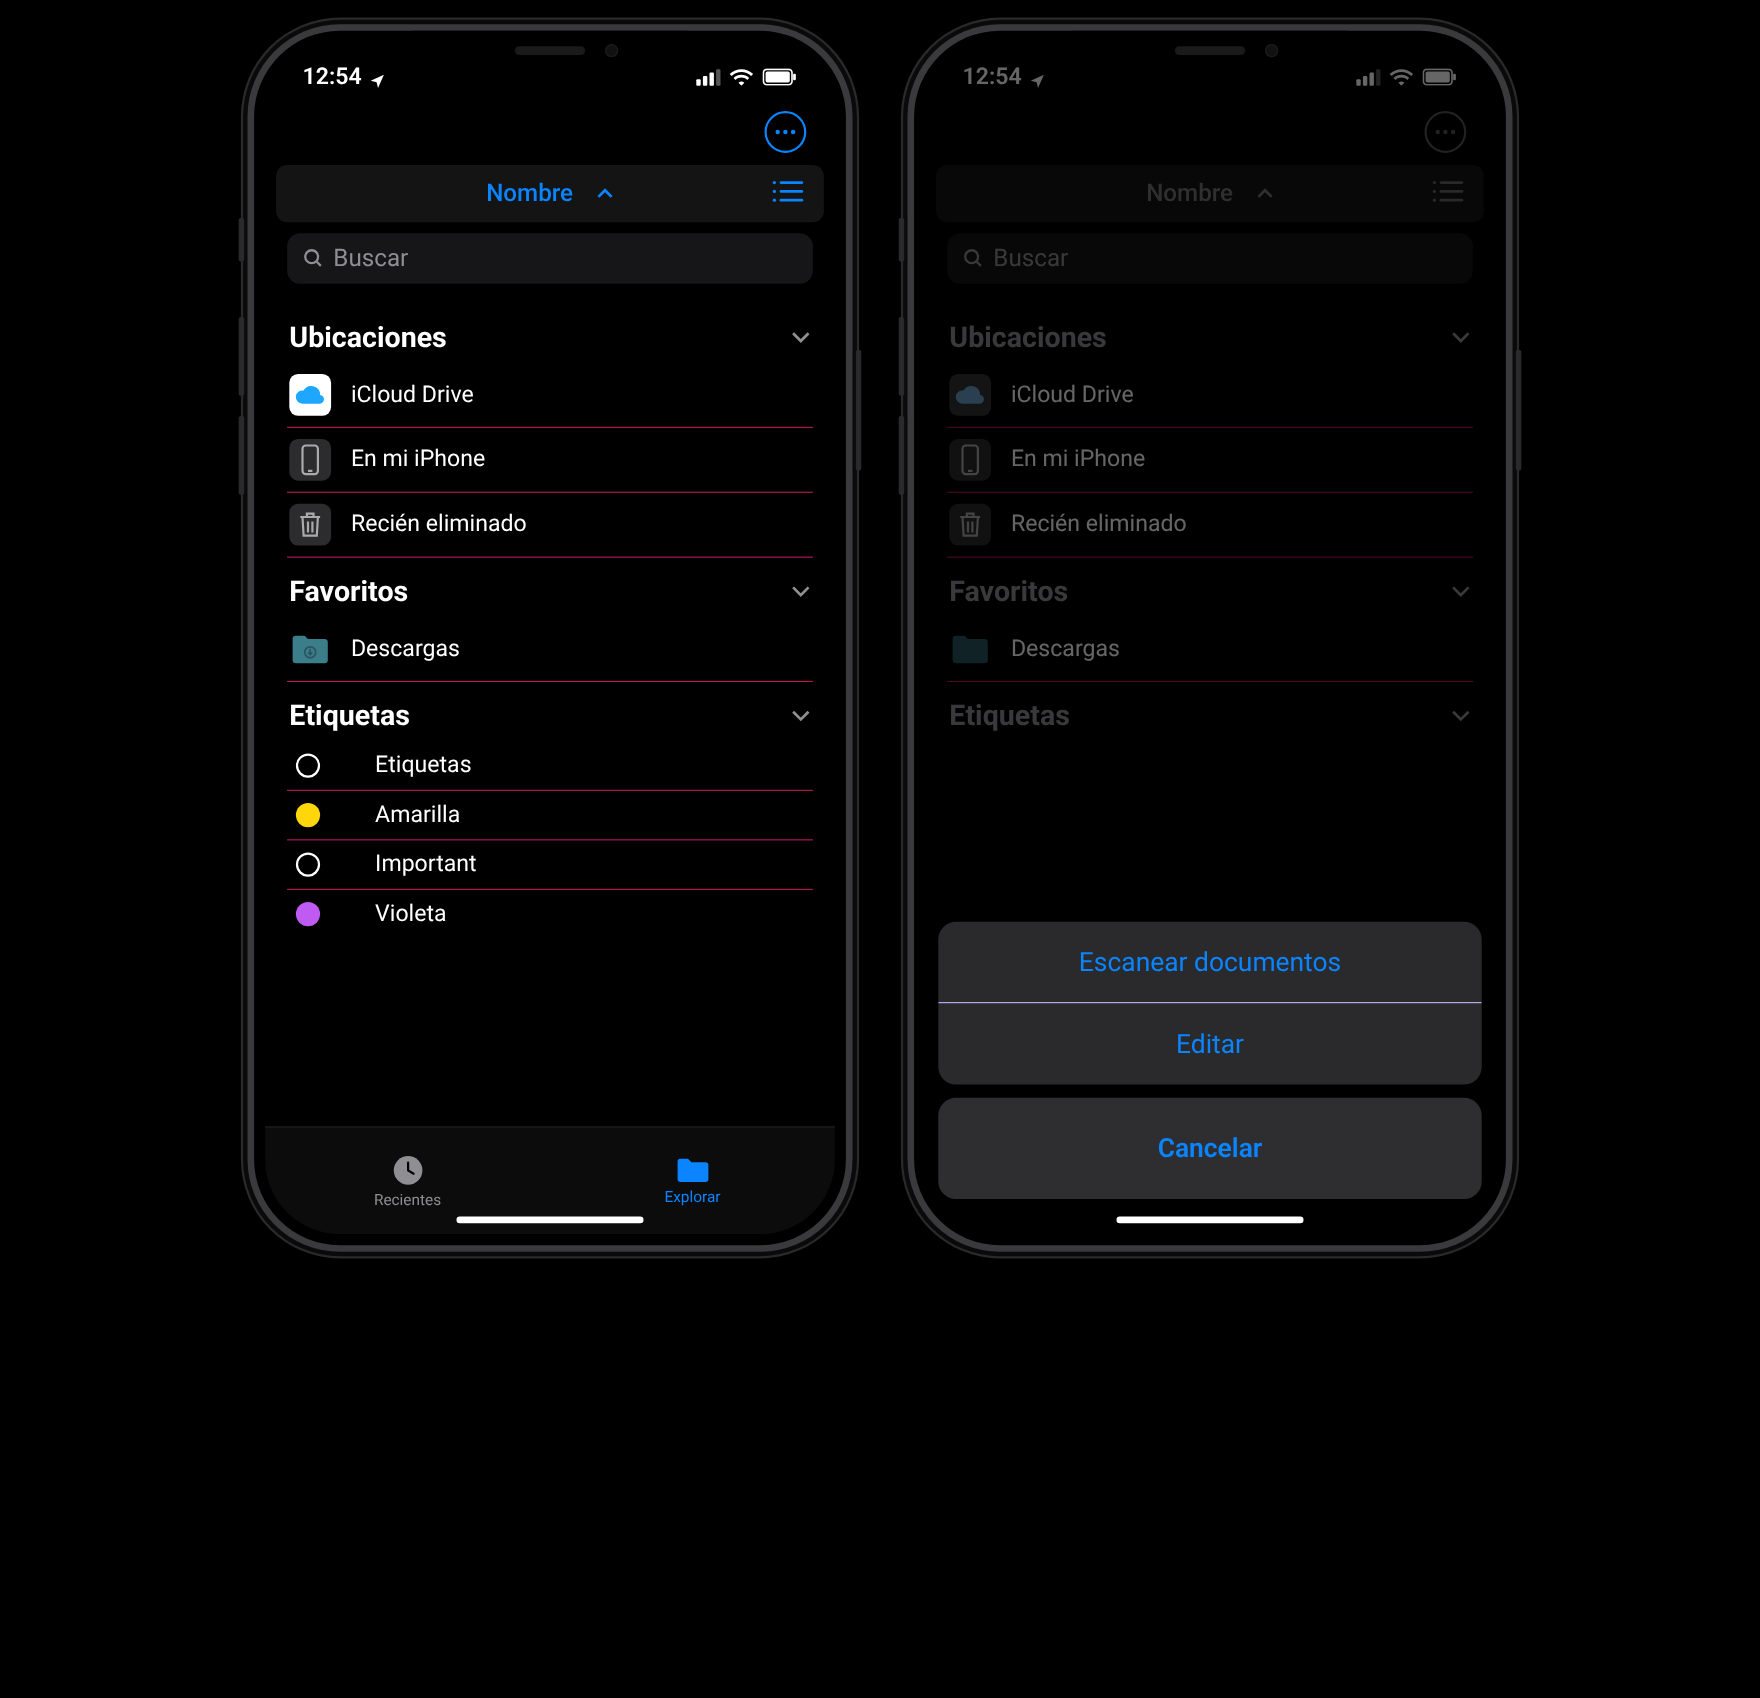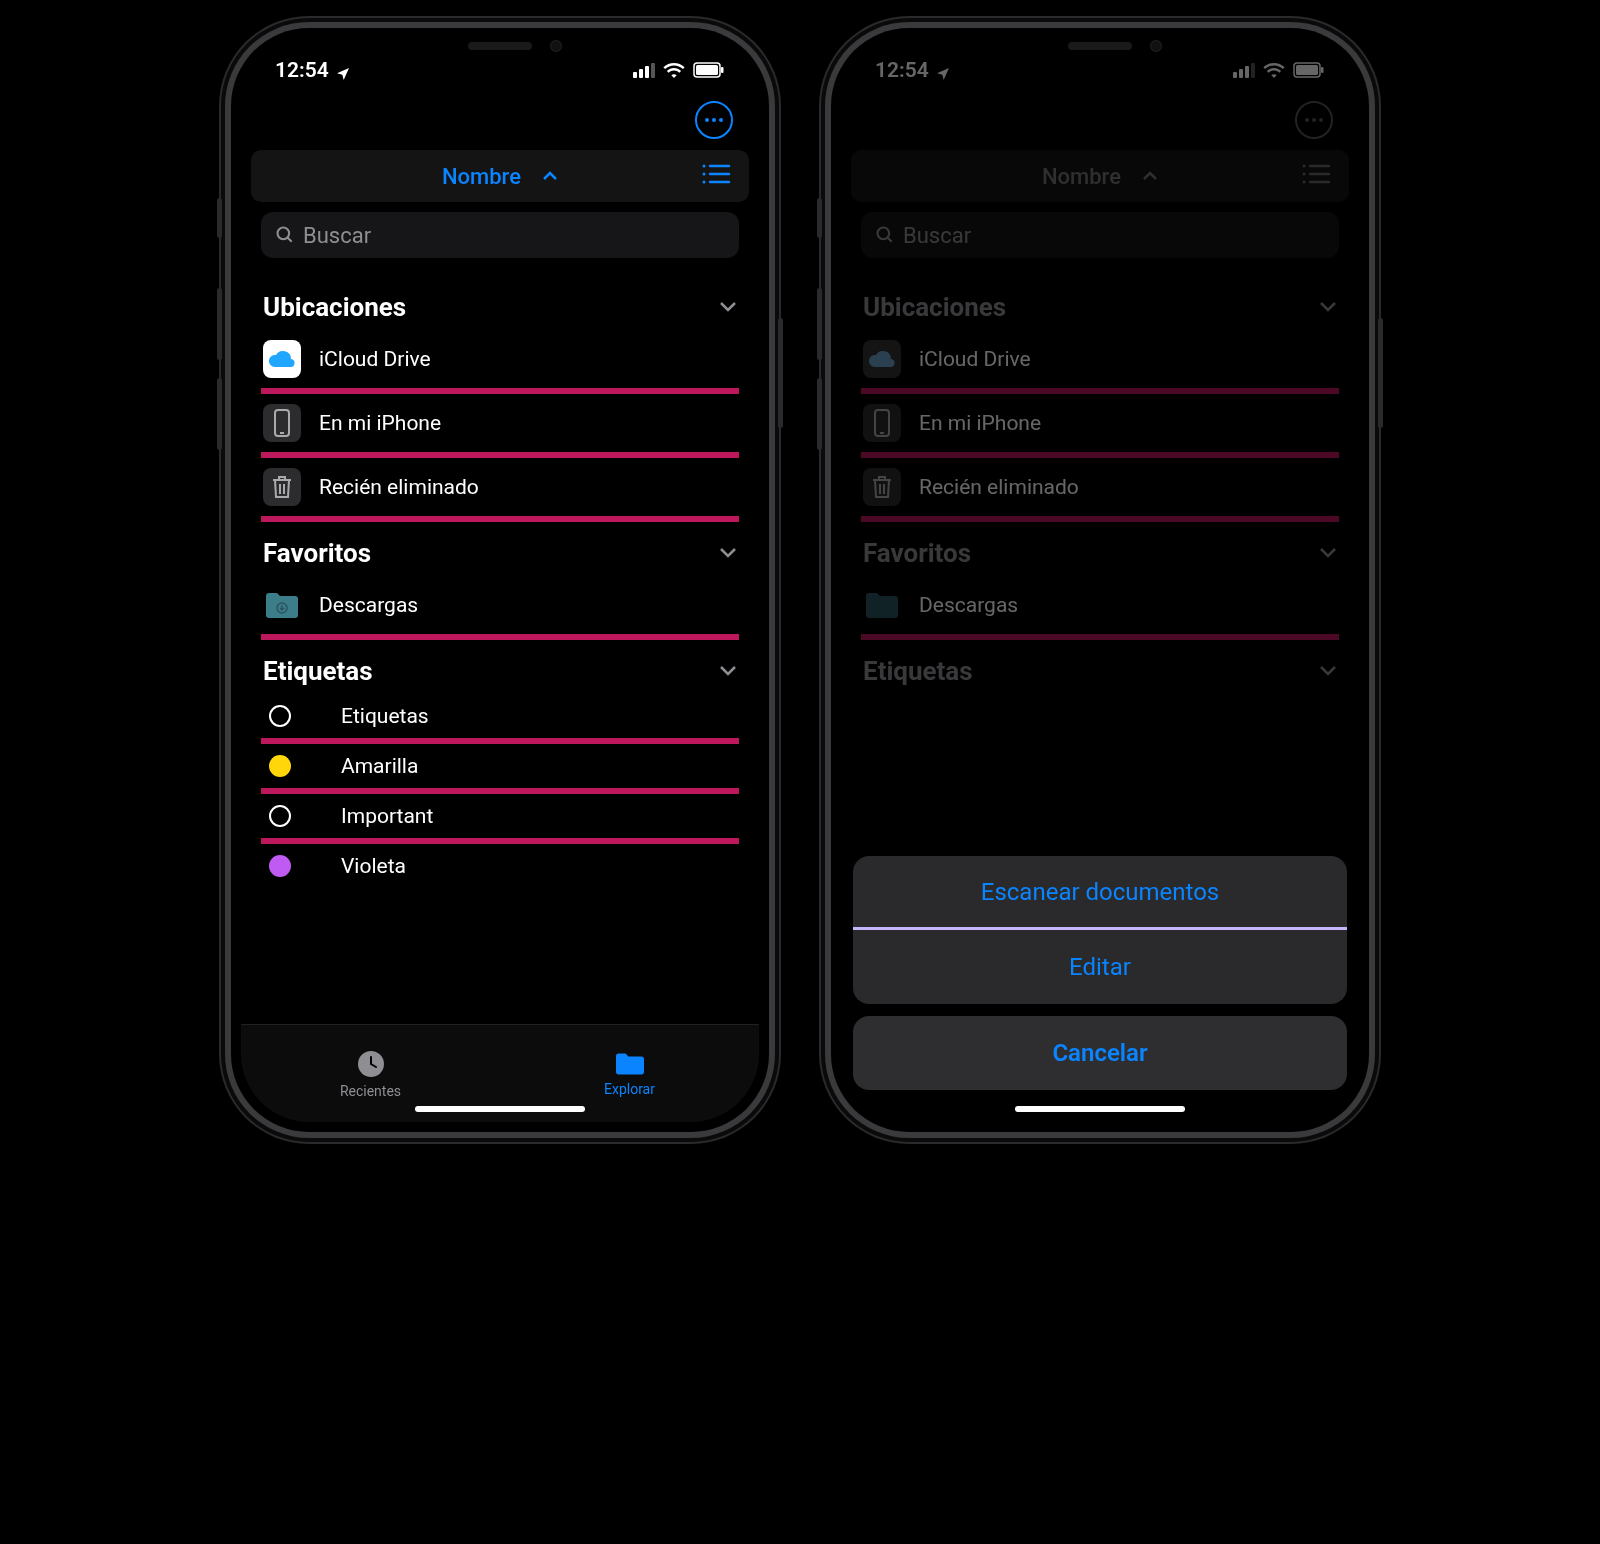--- a/index.html
+++ b/index.html
@@ -26,40 +26,40 @@
   .sortbar-label{width:100%;text-align:center;color:#0a84ff;font-size:22px;font-weight:500;display:flex;align-items:center;justify-content:center;gap:21px}
   .phone.dim .sortbar-label{color:#777}
   .list-toggle{position:absolute;right:18px;color:#0a84ff}
   .phone.dim .list-toggle{color:#666}
   .searchbar{background:#161618;border-radius:12px;margin:0 20px 18px;height:46px;display:flex;align-items:center;padding:0 14px;color:#8e8e93;font-size:22px;gap:8px}
   .content{padding:0 20px}
   .sectionhead{display:flex;justify-content:space-between;align-items:center;padding:16px 2px 8px}
   .section-title{font-size:26px;font-weight:700}
   .phone.dim .section-title{color:#8e8e93}
   .chev{color:#8e8e93}
-  .row{display:flex;align-items:center;gap:18px;padding:10px 2px;border-bottom:6px solid #be185d;font-size:21px}
+  .row{display:flex;align-items:center;gap:18px;padding:10px 2px;border-bottom:1px solid #be185d;font-size:21px}
   .row:last-child{border-bottom:none}
   .row .icon{width:38px;height:38px;border-radius:8px;display:flex;align-items:center;justify-content:center;flex:0 0 38px}
   .cloud .icon{background:#fff}
   .folder .icon{background:transparent}
   .trash .icon{background:#2c2c2e}
   .iphone .icon{background:#2c2c2e}
   .tag-circle{width:22px;height:22px;border-radius:50%;border:2.5px solid #fff;flex:0 0 22px;margin-left:6px;margin-right:0}
   .tag-filled{border:none}
   .taggap{width:14px}
   .tabbar{position:absolute;bottom:0;left:0;right:0;height:98px;background:#0c0c0c;border-top:1px solid #222;display:flex}
   .tab{flex:1;display:flex;flex-direction:column;align-items:center;justify-content:center;gap:4px;color:#8e8e93;font-size:14px}
   .tab.active{color:#0a84ff}
   .homebar{position:absolute;bottom:10px;left:50%;transform:translateX(-50%);width:170px;height:6px;background:#fff;border-radius:4px;z-index:20}
   
   .sheet{position:absolute;bottom:10px;left:12px;right:12px;z-index:15}
   .sheet-group{background:#2a2a2c;border-radius:16px;overflow:hidden;margin-bottom:12px}
-  .sheet-btn{height:74px;display:flex;align-items:center;justify-content:center;font-size:24px;color:#0a84ff;border-bottom:3px solid #c4b5fd}
+  .sheet-btn{height:74px;display:flex;align-items:center;justify-content:center;font-size:24px;color:#0a84ff;border-bottom:1px solid #c4b5fd}
   .sheet-btn:last-child{border-bottom:none}
-  .sheet-cancel{background:#2e2e30;border-radius:16px;height:74px;display:flex;align-items:center;justify-content:center;font-size:24px;font-weight:600;color:#0a84ff;margin-bottom:22px}
+  .sheet-cancel{background:#2e2e30;border-radius:16px;height:92px;display:flex;align-items:center;justify-content:center;font-size:24px;font-weight:600;color:#0a84ff;margin-bottom:22px}
   .side-btn{position:absolute;background:#2a2a2c;border-radius:3px}
   .sb-l1{left:-14px;top:170px;width:5px;height:40px}
   .sb-l2{left:-14px;top:260px;width:5px;height:72px}
   .sb-l3{left:-14px;top:350px;width:5px;height:72px}
   .sb-r{right:-14px;top:290px;width:5px;height:110px}
 </style>
 </head>
 <body>
 
 <div class="phone">

